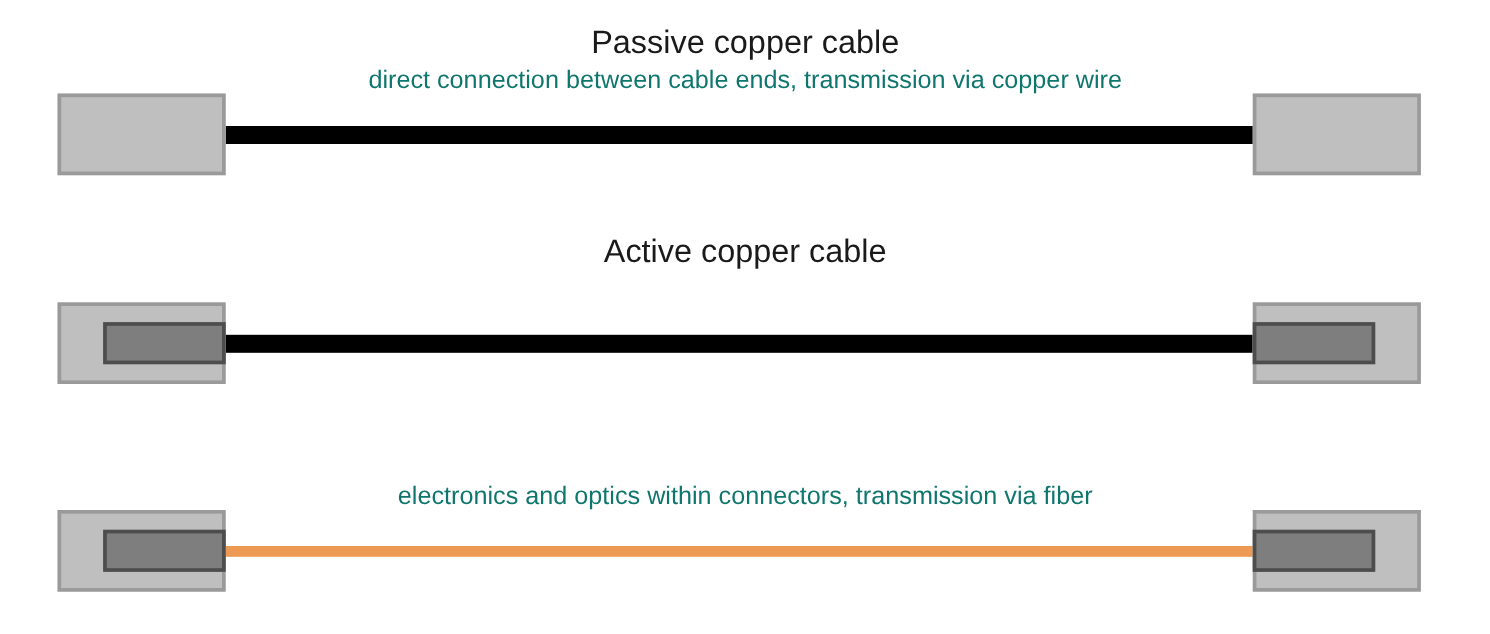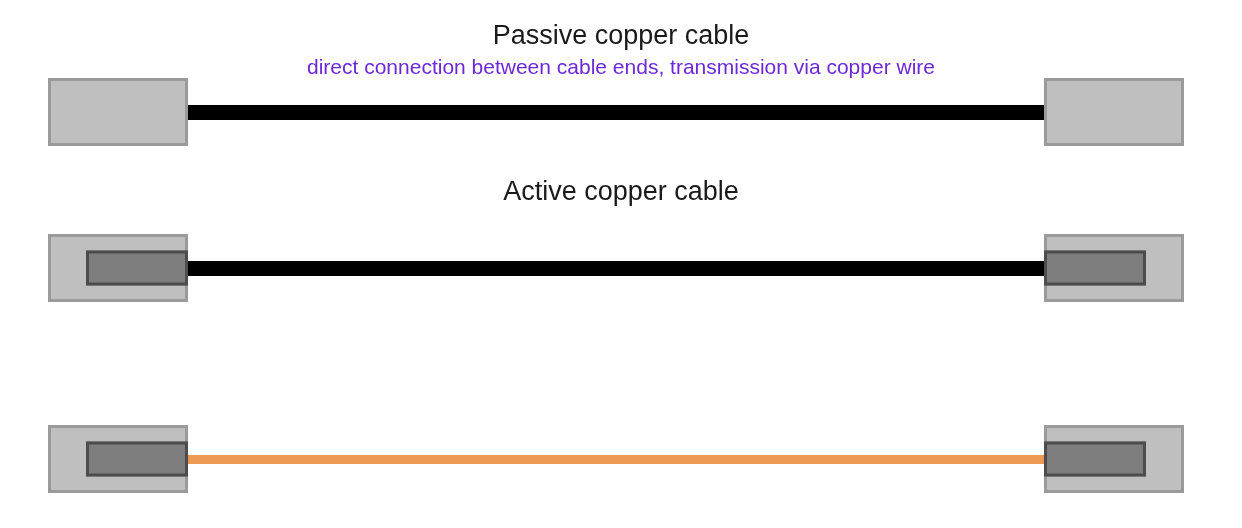--- a/index.html
+++ b/index.html
@@ -15,21 +15,21 @@
     background: #ffffff;
     overflow: hidden;
   }
   .cable-row {
     position: absolute;
     left: 0;
     width: 1242px;
     height: 176px;
   }
   .cable-row.row-0 { top: 0; }
-  .cable-row.row-1 { top: 156px; }
+  .cable-row.row-1 { top: 174px; }
   .cable-row.row-2 { top: 347px; }
 
   .row-title {
     position: absolute;
     top: 20px;
     left: 0;
     right: 0;
     text-align: center;
     font-size: 27px;
     line-height: 1.15;
@@ -37,21 +37,21 @@
     white-space: nowrap;
   }
   .row-subtitle {
     position: absolute;
     top: 55px;
     left: 0;
     right: 0;
     text-align: center;
     font-size: 21px;
     line-height: 1.15;
-    color: #6d28d9;
+    color: #0f766e;
     white-space: nowrap;
   }
   .graphic {
     position: absolute;
     top: 77px;
     left: 0;
     right: 0;
     height: 70px;
     display: flex;
     align-items: center;
@@ -112,20 +112,21 @@
         <div class="module" style="display: block;"></div>
       </div>
       <div class="cable-line" style="background: rgb(0, 0, 0); height: 15px;"></div>
       <div class="connector right">
         <div class="module" style="display: block;"></div>
       </div>
     </div>
   </div>
 
   <div class="cable-row row-2">
+    <div class="row-subtitle">electronics and optics within connectors, transmission via fiber</div>
     <div class="graphic">
       <div class="connector left">
         <div class="module" style="display: block;"></div>
       </div>
       <div class="cable-line" style="background: rgb(237, 155, 84); height: 9px;"></div>
       <div class="connector right">
         <div class="module" style="display: block;"></div>
       </div>
     </div>
   </div>

